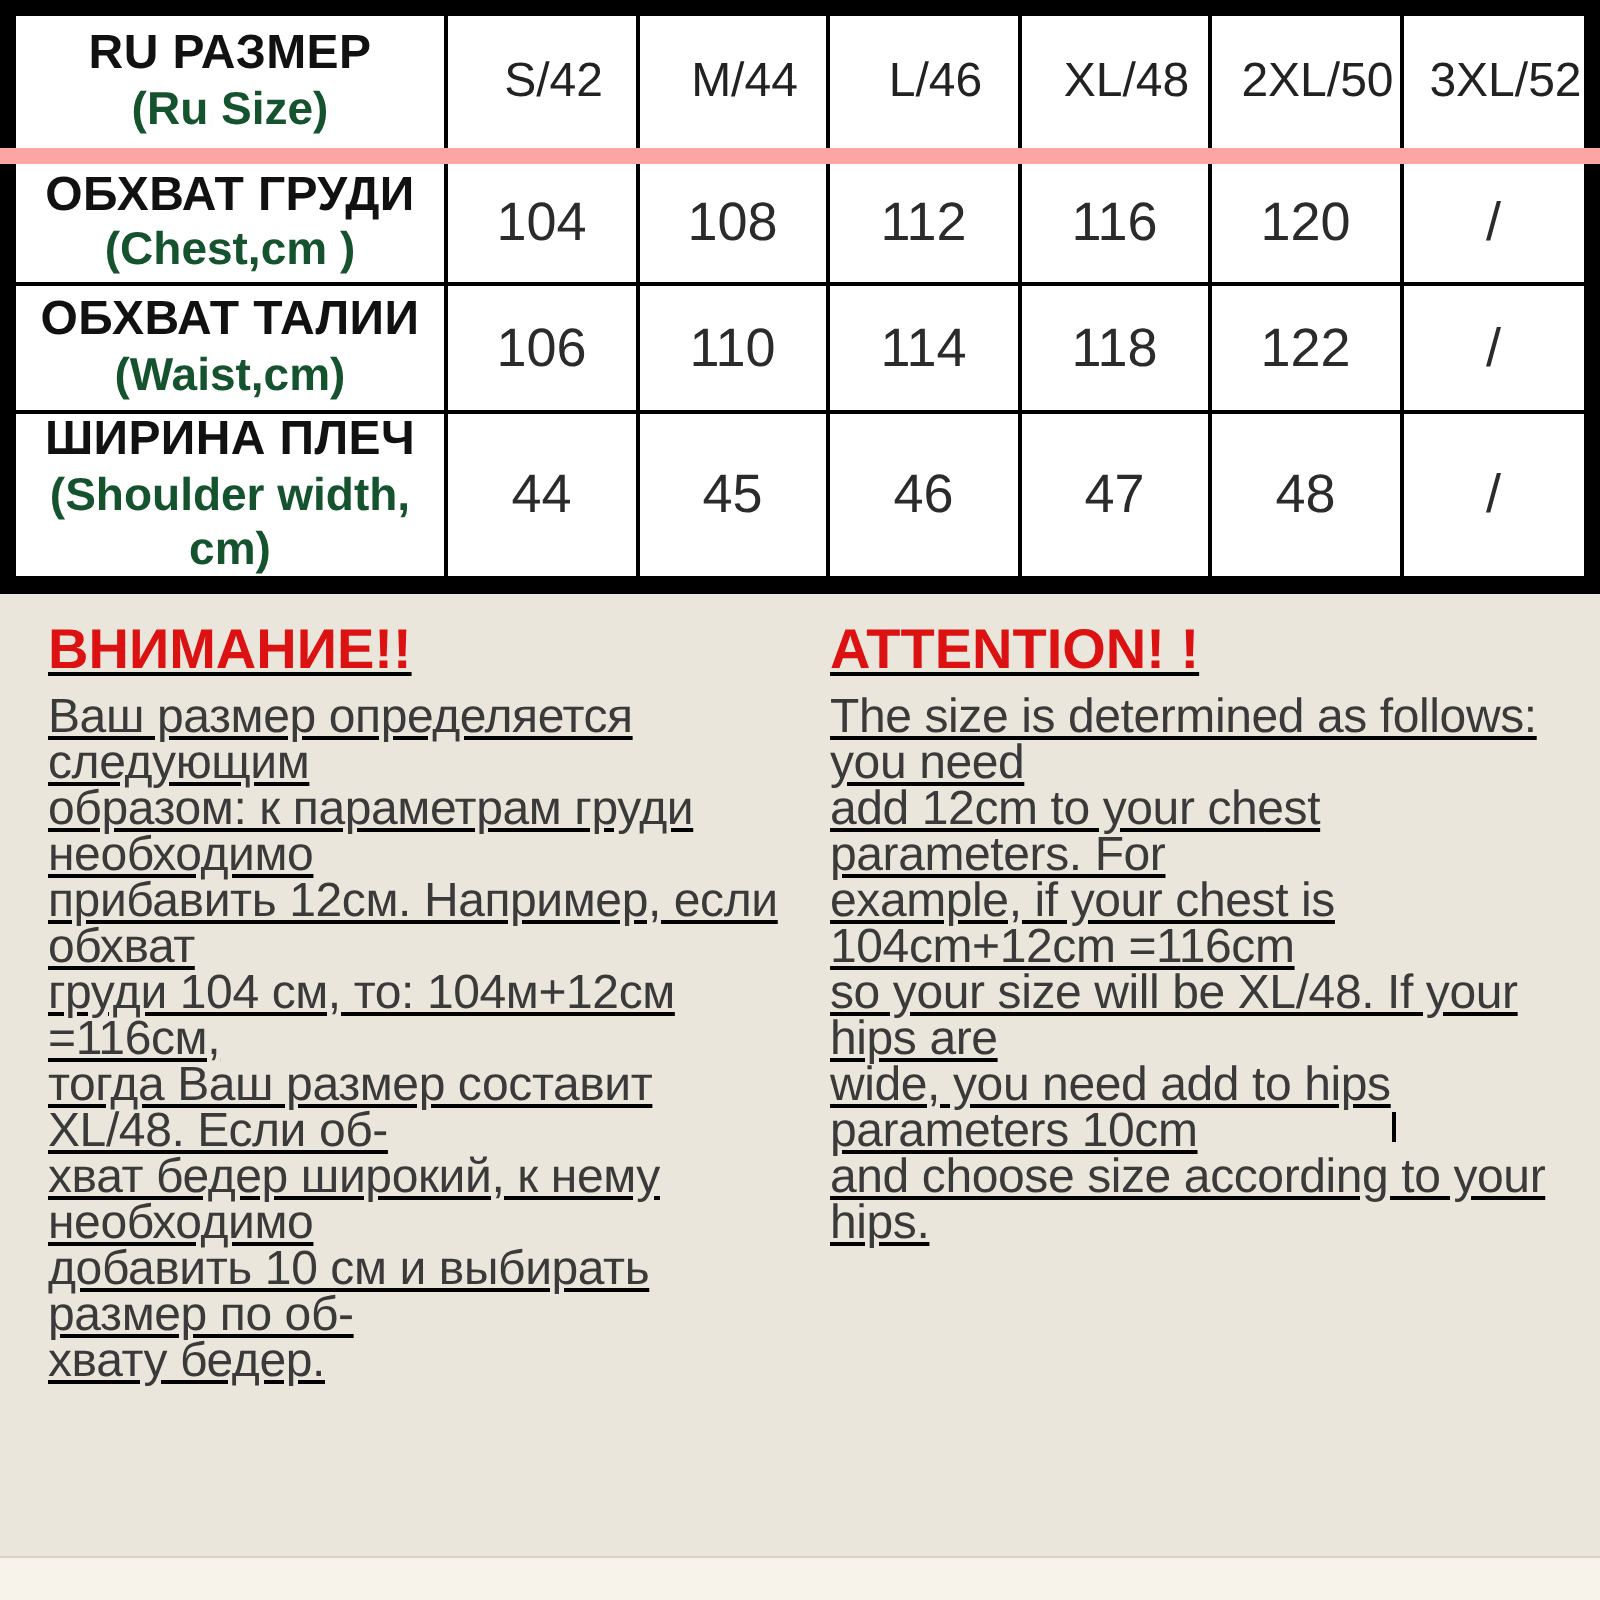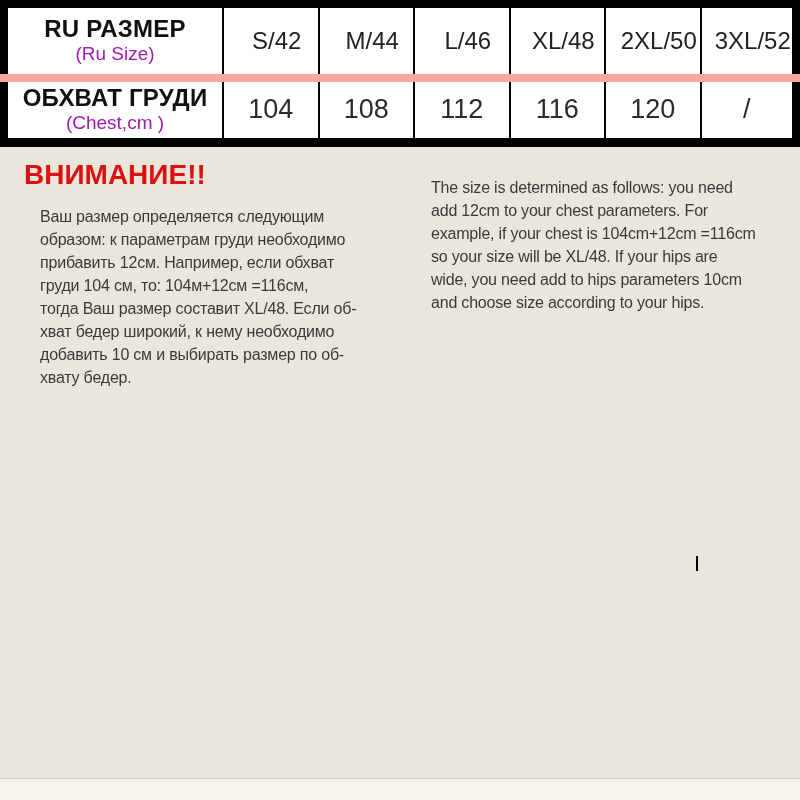--- a/index.html
+++ b/index.html
@@ -31,24 +31,24 @@
   thead th{border-bottom:8px solid #fca5a5;height:66px;}
   tbody tr{height:64px;}
   .lbl-ru{
     font-weight:bold;
     font-size:24px;
     line-height:1.12;
     color:#111;
     letter-spacing:.2px;
   }
   .lbl-en{
-    font-size:19px;
+    font-size:23px;
     line-height:1.18;
-    color:#a21caf;
-    font-weight:normal;
+    color:#14532d;
+    font-weight:bold;
   }
   .sizehdr{
     font-size:24px;
     font-weight:normal;
     color:#222;
     padding-left:12px;
   }
   .valcell{
     font-size:27px;
     color:#2b2b2b;
@@ -58,32 +58,33 @@
     position:absolute;
     left:696px;top:556px;
     width:2px;height:15px;
     background:#000;
   }
   
   .notes{
     display:flex;
     gap:16px;
     padding:13px 10px 0 24px;
+    text-decoration:underline;
   }
   .note{flex:1;min-width:0;}
   .note h2{
     margin:0 0 7px 0;
     font-size:28px;
     line-height:1.05;
     color:#dc1212;
     font-weight:bold;
   }
   .note p{
-    margin:16px;
-    font-size:16px;
+    margin:0;
+    font-size:24px;
     line-height:23px;
     color:#3a3a3a;
     letter-spacing:-0.2px;
     white-space:pre-line;
   }
   .bottom-strip{
     position:absolute;
     left:0;right:0;bottom:0;
     height:21px;
     background:#f7f3ea;
@@ -121,38 +122,63 @@
               <div class="lbl-ru">ОБХВАТ ГРУДИ</div>
               <div class="lbl-en">(Chest,cm )</div>
             </td>
             <td class="valcell">104</td>
             <td class="valcell">108</td>
             <td class="valcell">112</td>
             <td class="valcell">116</td>
             <td class="valcell">120</td>
             <td class="valcell">/</td>
           </tr>
+          <tr>
+            <td class="lblcell">
+              <div class="lbl-ru">ОБХВАТ ТАЛИИ</div>
+              <div class="lbl-en">(Waist,cm)</div>
+            </td>
+            <td class="valcell">106</td>
+            <td class="valcell">110</td>
+            <td class="valcell">114</td>
+            <td class="valcell">118</td>
+            <td class="valcell">122</td>
+            <td class="valcell">/</td>
+          </tr>
+          <tr>
+            <td class="lblcell">
+              <div class="lbl-ru">ШИРИНА ПЛЕЧ</div>
+              <div class="lbl-en">(Shoulder width, cm)</div>
+            </td>
+            <td class="valcell">44</td>
+            <td class="valcell">45</td>
+            <td class="valcell">46</td>
+            <td class="valcell">47</td>
+            <td class="valcell">48</td>
+            <td class="valcell">/</td>
+          </tr>
         </tbody>
       </table>
     <div class="tick"></div>
   </div>
 
   <div class="notes">
     <div class="note">
       <h2>ВНИМАНИЕ!!</h2>
       <p>Ваш размер определяется следующим
 образом: к параметрам груди необходимо
 прибавить 12см. Например, если обхват
 груди 104 см, то: 104м+12см =116см,
 тогда Ваш размер составит XL/48. Если об-
 хват бедер широкий, к нему необходимо
 добавить 10 см и выбирать размер по об-
 хвату бедер.</p>
     </div>
     <div class="note">
+      <h2>ATTENTION! !</h2>
       <p>The size is determined as follows: you need
 add 12cm to your chest parameters. For
 example, if your chest is 104cm+12cm =116cm
 so your size will be XL/48. If your hips are
 wide, you need add to hips parameters 10cm
 and choose size according to your hips.</p>
     </div>
   </div>
 
   <div class="bottom-strip"></div>

